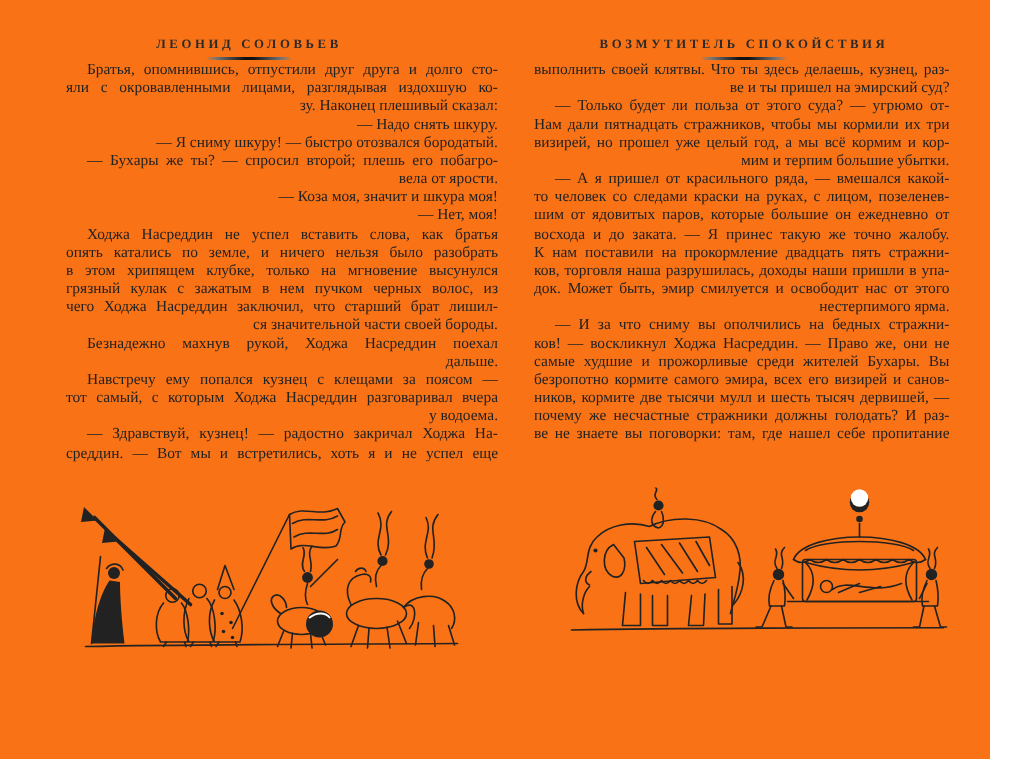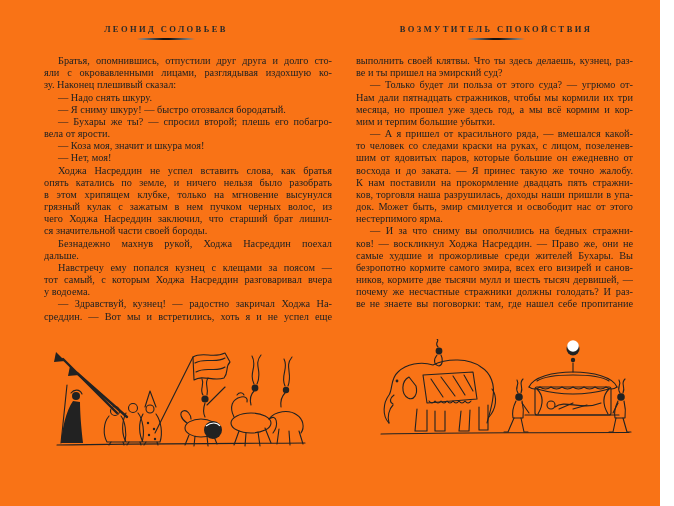--- a/index.html
+++ b/index.html
@@ -11,26 +11,26 @@
   .page{width:337px;height:506px;box-sizing:border-box;padding-top:24px;position:relative;}
   .running-head{
     text-align:center;font-size:8.5px;font-weight:bold;letter-spacing:2.4px;
     color:#2a2a2a;white-space:nowrap;
   }
   .head-rule{
     width:58px;height:2px;margin:4px auto 0;
     background:linear-gradient(to right,rgba(30,30,30,0) 0%,#777 12%,#111 45%,#111 55%,#777 88%,rgba(30,30,30,0) 100%);
   }
   .text-block{
-    margin-top:15px;font-size:10.3px;line-height:12.18px;
+    margin-top:1px;font-size:10.3px;line-height:12.18px;
     color:#222;
   }
   .page-left .text-block{margin-left:44px;width:288px;}
   .page-right .text-block{margin-left:24px;width:277px;}
-  .line{height:12.18px;overflow:hidden;text-align:left;}
+  .line{height:12.18px;overflow:hidden;text-align:right;}
   .line.just{text-align:justify;text-align-last:justify;}
   .line.indent{text-indent:14px;}
   .illus{display:block;margin-top:28px;}
   .page-left .illus{margin-left:52px;}
   .page-right .illus{margin-left:44px;}
   svg{display:block;}
   .ink{stroke:#222;fill:none;stroke-width:1.1;stroke-linecap:round;stroke-linejoin:round;}
   .ink-thick{stroke:#222;fill:none;stroke-width:2.4;stroke-linecap:round;}
   .ink-fill{fill:#222;stroke:none;}
 </style>
@@ -129,21 +129,21 @@
 
   <div class="page page-right">
     <div class="running-head">ВОЗМУТИТЕЛЬ СПОКОЙСТВИЯ</div>
     <div class="head-rule"></div>
 
     <div class="text-block">
         <div class="line just">выполнить своей клятвы. Что ты здесь делаешь, кузнец, раз-</div>
         <div class="line">ве и ты пришел на эмирский суд?</div>
         <div class="line indent just">— Только будет ли польза от этого суда? — угрюмо от-</div>
         <div class="line just">Нам дали пятнадцать стражников, чтобы мы кормили их три</div>
-        <div class="line just">месяца, но прошел уже здесь год, а мы всё кормим и кор-</div>
+        <div class="line just">визирей, но прошел уже целый год, а мы всё кормим и кор-</div>
         <div class="line">мим и терпим большие убытки.</div>
         <div class="line indent just">— А я пришел от красильного ряда, — вмешался какой-</div>
         <div class="line just">то человек со следами краски на руках, с лицом, позеленев-</div>
         <div class="line just">шим от ядовитых паров, которые большие он ежедневно от</div>
         <div class="line just">восхода и до заката. — Я принес такую же точно жалобу.</div>
         <div class="line just">К нам поставили на прокормление двадцать пять стражни-</div>
         <div class="line just">ков, торговля наша разрушилась, доходы наши пришли в упа-</div>
         <div class="line just">док. Может быть, эмир смилуется и освободит нас от этого</div>
         <div class="line">нестерпимого ярма.</div>
         <div class="line indent just">— И за что сниму вы ополчились на бедных стражни-</div>

